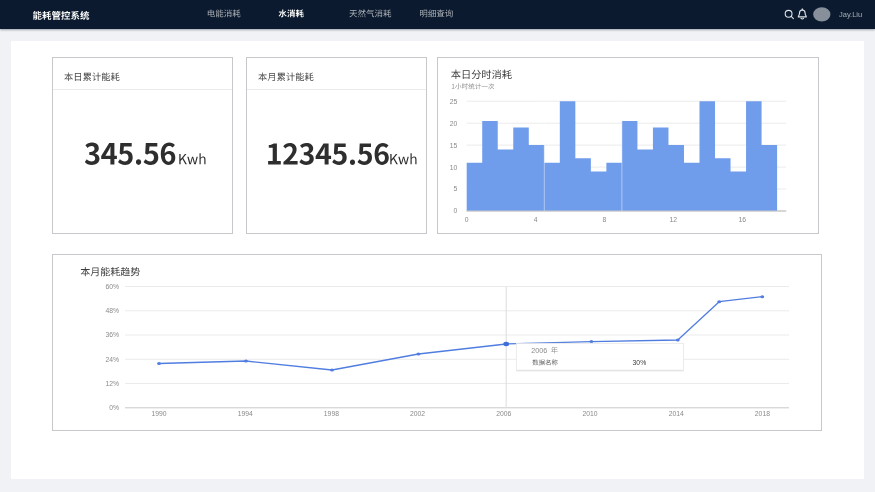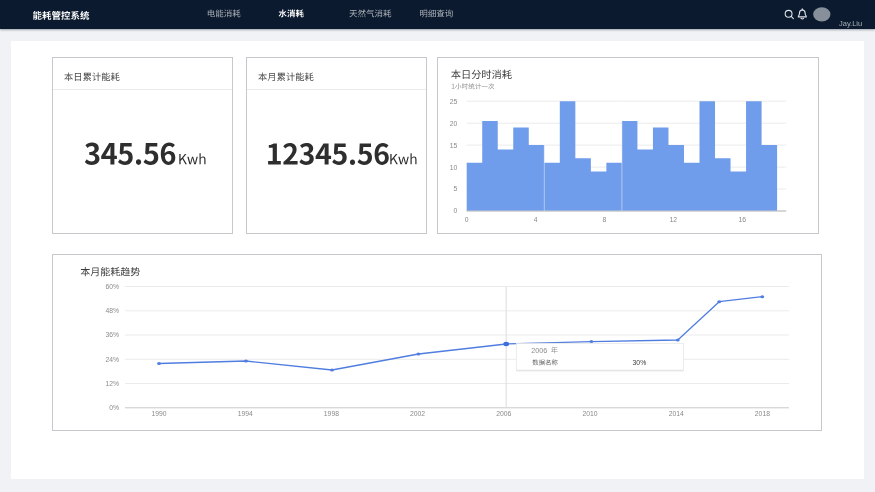--- a/index.html
+++ b/index.html
@@ -9,21 +9,21 @@
     <path d="M422.2 12.8V14.5H420.6V12.8ZM422.2 12.2H420.6V10.6H422.2ZM420 10V15.9H420.6V15.1H422.8V10ZM426.6 10.4V11.9H424.2V10.4ZM423.6 9.8V12.9C423.6 14.2 423.5 15.8 422 16.9C422.2 17 422.4 17.2 422.5 17.3C423.5 16.6 423.9 15.6 424.1 14.6H426.6V16.4C426.6 16.6 426.5 16.6 426.4 16.6C426.3 16.7 425.7 16.7 425.2 16.6C425.3 16.8 425.4 17.1 425.4 17.3C426.1 17.3 426.6 17.2 426.9 17.1C427.1 17 427.2 16.8 427.2 16.4V9.8ZM426.6 12.5V14H424.2C424.2 13.6 424.2 13.2 424.2 12.9V12.5Z M428.2 16.1 428.3 16.8C429.1 16.6 430.2 16.4 431.3 16.2L431.3 15.6C430.1 15.8 429 16 428.2 16.1ZM428.3 13C428.5 12.9 428.7 12.9 429.9 12.7C429.5 13.3 429.1 13.7 428.9 13.9C428.6 14.2 428.4 14.4 428.2 14.4C428.3 14.6 428.4 14.9 428.4 15C428.6 14.9 428.9 14.9 431.3 14.5C431.3 14.3 431.3 14.1 431.3 13.9L429.4 14.2C430.1 13.5 430.8 12.6 431.4 11.7L430.9 11.4C430.7 11.6 430.5 11.9 430.3 12.2L429 12.3C429.6 11.6 430.2 10.6 430.6 9.7L430 9.4C429.6 10.5 428.9 11.6 428.7 11.8C428.4 12.1 428.3 12.3 428.1 12.4C428.2 12.5 428.3 12.9 428.3 13ZM433.3 16H432.1V13.6H433.3ZM433.9 16V13.6H435.1V16ZM431.5 9.9V17.2H432.1V16.6H435.1V17.1H435.8V9.9ZM433.3 13H432.1V10.5H433.3ZM433.9 13V10.5H435.1V13Z M438.9 14.7H442.3V15.5H438.9ZM438.9 13.6H442.3V14.3H438.9ZM438.2 13.1V15.9H443V13.1ZM437 16.4V17H444.3V16.4ZM440.3 9.5V10.5H436.8V11.1H439.6C438.8 11.9 437.7 12.6 436.7 13C436.8 13.1 437 13.4 437.1 13.5C438.2 13 439.5 12.2 440.3 11.1V12.9H440.9V11.1C441.7 12.1 442.9 13 444.1 13.4C444.2 13.3 444.4 13 444.5 12.9C443.5 12.6 442.3 11.9 441.6 11.1H444.4V10.5H440.9V9.5Z M445.8 10C446.2 10.4 446.7 11 447 11.3L447.4 10.9C447.2 10.5 446.7 10 446.3 9.6ZM445.2 12.1V12.7H446.4V15.7C446.4 16 446.2 16.3 446 16.4C446.1 16.5 446.3 16.8 446.3 16.9C446.5 16.8 446.7 16.6 448.1 15.5C448.1 15.4 448 15.1 447.9 15L447 15.6V12.1ZM449.2 9.5C448.8 10.5 448.2 11.6 447.5 12.3C447.7 12.4 447.9 12.6 448.1 12.7C448.4 12.3 448.7 11.9 449 11.3H452.2C452.1 14.9 452 16.2 451.7 16.5C451.6 16.6 451.5 16.7 451.3 16.7C451.1 16.7 450.7 16.7 450.2 16.6C450.3 16.8 450.3 17.1 450.4 17.2C450.8 17.2 451.3 17.3 451.6 17.2C451.9 17.2 452.1 17.1 452.3 16.9C452.6 16.5 452.7 15.1 452.8 11.1C452.8 11 452.8 10.7 452.8 10.7H449.3C449.5 10.4 449.7 10 449.8 9.6ZM450.6 14.1V15H449.1V14.1ZM450.6 13.6H449.1V12.7H450.6ZM448.5 12.2V16.1H449.1V15.6H451.1V12.2Z" fill="#ffffff" fill-opacity="0.68"></path>
     <g stroke="#dfe3e8" stroke-width="1.1" fill="none" stroke-linecap="round">
       <circle cx="788.6" cy="13.8" r="3.4"></circle>
       <line x1="791.2" y1="16.4" x2="793.4" y2="18.6"></line>
       <path d="M798.4 16.9 L798.4 16.1 Q799.5 15.2 799.5 13.1 Q799.5 10.4 802.3 9.9 Q805.1 10.4 805.1 13.1 Q805.1 15.2 806.2 16.1 L806.2 16.9 Z"></path>
       <path d="M801 18.4 Q802.3 19.5 803.6 18.4"></path>
       <line x1="802.3" y1="8.8" x2="802.3" y2="9.7"></line>
     </g>
     <ellipse cx="821.8" cy="14.4" rx="8.6" ry="7.2" fill="#87909a"></ellipse>
   </svg>
-<div class="abs" style="left:839px;top:19px;font-size:7.5px;color:#a7afb9;">Jay.Liu</div>
+<div class="abs" style="left:839px;top:10px;font-size:7.5px;color:#a7afb9;">Jay.Liu</div>
 <div class="abs" style="left:10.5px;top:40.5px;width:853px;height:438.5px;background:#fff;"></div>
 <div class="abs" style="left:52px;top:56.5px;width:181px;height:177px;background:#fff;border:1px solid #c6c8cb;box-sizing:border-box;"></div>
 <div class="abs" style="left:245.5px;top:56.5px;width:181.5px;height:177px;background:#fff;border:1px solid #c6c8cb;box-sizing:border-box;"></div>
 <div class="abs" style="left:436.8px;top:56.5px;width:382.5px;height:177px;background:#fff;border:1px solid #c6c8cb;box-sizing:border-box;"></div>
 <div class="abs" style="left:52px;top:254px;width:770px;height:176.5px;background:#fff;border:1px solid #c6c8cb;box-sizing:border-box;"></div>
 <svg class="abs" style="left:52px;top:56.5px" width="181" height="177" viewBox="0 0 181 177">
     <path d="M16.3 15.5V17.5H12.6V18.2H15.4C14.7 19.7 13.6 21.2 12.3 22C12.5 22.1 12.7 22.4 12.9 22.6C14.2 21.6 15.4 20 16.1 18.2H16.3V21.6H14.1V22.3H16.3V24H17V22.3H19.2V21.6H17V18.2H17.1C17.8 20 19 21.7 20.4 22.5C20.6 22.4 20.8 22.1 21 21.9C19.7 21.2 18.5 19.7 17.8 18.2H20.7V17.5H17V15.5Z M23.7 20H28.3V22.6H23.7ZM23.7 19.3V16.8H28.3V19.3ZM22.9 16.1V23.9H23.7V23.3H28.3V23.9H29V16.1Z M36.4 22.5C37.2 22.9 38.2 23.5 38.7 23.9L39.2 23.5C38.7 23.1 37.7 22.5 36.9 22.1ZM33.2 22.1C32.7 22.6 31.8 23.1 31.1 23.4C31.2 23.5 31.5 23.7 31.6 23.9C32.3 23.5 33.3 22.9 33.9 22.4ZM32.6 17.7H34.9V18.4H32.6ZM35.6 17.7H38V18.4H35.6ZM32.6 16.4H34.9V17.1H32.6ZM35.6 16.4H38V17.1H35.6ZM32.2 20.6C32.4 20.5 32.6 20.4 34.4 20.3C33.7 20.7 33 20.9 32.7 21C32.2 21.2 31.8 21.3 31.5 21.3C31.6 21.5 31.7 21.8 31.7 22C32 21.9 32.3 21.8 34.9 21.7V23.3C34.9 23.4 34.9 23.4 34.8 23.4C34.6 23.4 34.2 23.4 33.7 23.4C33.8 23.6 33.9 23.8 34 24C34.6 24 35 24 35.3 23.9C35.6 23.8 35.6 23.7 35.6 23.3V21.7L38 21.6C38.2 21.8 38.4 22 38.5 22.1L39.1 21.7C38.7 21.2 37.9 20.5 37.3 20L36.8 20.4C37 20.6 37.3 20.8 37.5 21L33.7 21.2C34.9 20.8 36 20.2 37.2 19.5L36.7 19.1C36.3 19.3 35.9 19.6 35.6 19.7L33.5 19.8C34 19.6 34.4 19.3 34.9 19H38.7V15.8H31.9V19H33.9C33.4 19.3 32.8 19.6 32.6 19.7C32.4 19.8 32.2 19.9 32 19.9C32.1 20.1 32.2 20.4 32.2 20.6Z M41.2 16.1C41.7 16.5 42.3 17.2 42.6 17.6L43.1 17C42.8 16.7 42.1 16.1 41.6 15.6ZM40.3 18.4V19.1H41.8V22.4C41.8 22.8 41.5 23.1 41.3 23.2C41.5 23.4 41.7 23.7 41.7 23.9C41.9 23.7 42.1 23.5 43.9 22.2C43.8 22.1 43.7 21.8 43.7 21.6L42.5 22.4V18.4ZM45.7 15.5V18.6H43.4V19.3H45.7V24H46.5V19.3H48.8V18.6H46.5V15.5Z M52.8 19.4V20.2H50.8V19.4ZM50.1 18.8V24H50.8V22.1H52.8V23.2C52.8 23.3 52.7 23.4 52.6 23.4C52.5 23.4 52.1 23.4 51.6 23.4C51.7 23.6 51.8 23.8 51.9 24C52.5 24 52.9 24 53.1 23.9C53.4 23.8 53.5 23.6 53.5 23.2V18.8ZM50.8 20.7H52.8V21.6H50.8ZM57.2 16.2C56.6 16.5 55.8 16.8 55 17.1V15.5H54.3V18.6C54.3 19.4 54.6 19.6 55.4 19.6C55.6 19.6 56.8 19.6 57 19.6C57.8 19.6 58 19.3 58.1 18.1C57.9 18.1 57.6 18 57.5 17.9C57.4 18.8 57.3 18.9 57 18.9C56.7 18.9 55.7 18.9 55.5 18.9C55.1 18.9 55 18.9 55 18.6V17.6C55.9 17.4 56.9 17 57.6 16.7ZM57.3 20.3C56.8 20.7 55.9 21 55 21.3V19.8H54.3V23C54.3 23.8 54.6 24 55.5 24C55.7 24 56.9 24 57.1 24C57.9 24 58.1 23.6 58.2 22.4C58 22.3 57.7 22.2 57.5 22.1C57.5 23.2 57.4 23.3 57 23.3C56.8 23.3 55.7 23.3 55.5 23.3C55.1 23.3 55 23.3 55 23V21.9C56 21.6 57 21.3 57.7 20.9ZM50 18.2C50.2 18.1 50.5 18 53.1 17.9C53.1 18 53.2 18.2 53.3 18.3L53.9 18.1C53.7 17.5 53.2 16.7 52.7 16L52.1 16.3C52.3 16.6 52.6 17 52.8 17.3L50.7 17.4C51.1 16.9 51.5 16.3 51.9 15.7L51.1 15.5C50.8 16.2 50.3 16.9 50.2 17.1C50 17.3 49.9 17.5 49.7 17.5C49.8 17.7 49.9 18 50 18.2Z M60.5 15.5V16.5H59.1V17.1H60.5V18H59.3V18.6H60.5V19.6H58.9V20.2H60.3C59.9 21 59.3 21.8 58.8 22.3C58.9 22.5 59.1 22.7 59.2 22.9C59.6 22.5 60.1 21.7 60.5 20.9V24H61.2V20.9C61.5 21.4 61.9 22 62.1 22.3L62.6 21.7C62.4 21.5 61.7 20.6 61.3 20.2H62.6V19.6H61.2V18.6H62.3V18H61.2V17.1H62.4V16.5H61.2V15.5ZM66.3 15.5C65.5 16.1 64 16.6 62.7 17C62.8 17.2 62.9 17.4 62.9 17.5C63.4 17.4 63.8 17.3 64.3 17.1V18.5L62.8 18.7L62.9 19.3L64.3 19.1V20.6L62.6 20.8L62.7 21.5L64.3 21.2V22.8C64.3 23.7 64.5 23.9 65.3 23.9C65.5 23.9 66.4 23.9 66.5 23.9C67.3 23.9 67.4 23.5 67.5 22.2C67.3 22.2 67 22.1 66.9 21.9C66.9 23 66.8 23.3 66.5 23.3C66.3 23.3 65.5 23.3 65.4 23.3C65.1 23.3 65 23.2 65 22.8V21.1L67.4 20.7L67.4 20.1L65 20.5V19L67.1 18.7L67 18.1L65 18.4V16.9C65.7 16.6 66.3 16.3 66.9 16Z" fill="#4a4a4a"></path>
     <path d="M39.9 107.9C44 107.9 47.5 105.6 47.5 101.7C47.5 98.9 45.6 97.1 43.2 96.4V96.2C45.5 95.3 46.8 93.7 46.8 91.3C46.8 87.7 44 85.6 39.8 85.6C37.3 85.6 35.2 86.6 33.4 88.2L35.6 90.9C36.8 89.7 38.1 89 39.6 89C41.5 89 42.5 90 42.5 91.7C42.5 93.6 41.2 94.9 37.3 94.9V98C41.9 98 43.2 99.3 43.2 101.4C43.2 103.4 41.7 104.4 39.5 104.4C37.6 104.4 36 103.5 34.8 102.2L32.8 104.9C34.3 106.6 36.6 107.9 39.9 107.9Z M58.4 107.5H62.4V101.9H64.9V98.7H62.4V86H57.2L49.2 99V101.9H58.4ZM58.4 98.7H53.4L56.7 93.3C57.3 92.2 57.9 91 58.4 89.8H58.6C58.5 91.1 58.4 93.1 58.4 94.3Z M73.3 107.9C77.2 107.9 80.7 105.2 80.7 100.4C80.7 95.7 77.7 93.6 74.1 93.6C73.1 93.6 72.4 93.8 71.5 94.2L71.9 89.6H79.7V86H68.3L67.7 96.5L69.6 97.7C70.9 96.9 71.6 96.6 72.8 96.6C75 96.6 76.5 98 76.5 100.5C76.5 103 74.9 104.4 72.7 104.4C70.7 104.4 69.2 103.4 67.9 102.3L66 105C67.6 106.6 69.8 107.9 73.3 107.9Z M86.6 107.9C88.1 107.9 89.2 106.7 89.2 105.1C89.2 103.5 88.1 102.3 86.6 102.3C85 102.3 83.9 103.5 83.9 105.1C83.9 106.7 85 107.9 86.6 107.9Z M98.8 107.9C102.7 107.9 106.3 105.2 106.3 100.4C106.3 95.7 103.3 93.6 99.7 93.6C98.7 93.6 97.9 93.8 97.1 94.2L97.5 89.6H105.3V86H93.8L93.2 96.5L95.2 97.7C96.4 96.9 97.1 96.6 98.4 96.6C100.5 96.6 102 98 102 100.5C102 103 100.4 104.4 98.2 104.4C96.2 104.4 94.7 103.4 93.5 102.3L91.5 105C93.1 106.6 95.4 107.9 98.8 107.9Z M116.5 107.9C120.2 107.9 123.3 105.1 123.3 100.7C123.3 96.1 120.7 94 117.1 94C115.7 94 113.9 94.8 112.7 96.2C112.9 90.9 114.9 89.1 117.4 89.1C118.6 89.1 119.9 89.8 120.7 90.6L122.9 88.1C121.7 86.7 119.7 85.6 117.1 85.6C112.8 85.6 108.8 89.1 108.8 97.1C108.8 104.6 112.5 107.9 116.5 107.9ZM112.8 99.3C113.9 97.6 115.2 97 116.3 97C118.2 97 119.4 98.2 119.4 100.7C119.4 103.3 118.1 104.7 116.4 104.7C114.6 104.7 113.2 103.2 112.8 99.3Z" fill="#2e2e2e"></path>
     <path d="M127.3 107.3H128.6V104.1L130.4 102L133.4 107.3H134.9L131.2 100.9L134.4 97H132.9L128.6 102.2H128.6V97H127.3Z M137.4 107.3H138.9L140 103.2C140.2 102.5 140.3 101.8 140.5 101H140.6C140.8 101.8 140.9 102.5 141.1 103.2L142.2 107.3H143.8L145.8 99.7H144.6L143.5 104.1C143.3 104.8 143.2 105.5 143 106.2H142.9C142.8 105.5 142.6 104.8 142.4 104.1L141.2 99.7H140L138.8 104.1C138.6 104.8 138.4 105.5 138.3 106.2H138.2C138.1 105.5 137.9 104.8 137.8 104.1L136.6 99.7H135.3Z M147.5 107.3H148.7V101.8C149.5 101 150 100.6 150.8 100.6C151.8 100.6 152.3 101.2 152.3 102.7V107.3H153.5V102.5C153.5 100.6 152.8 99.5 151.2 99.5C150.2 99.5 149.4 100.1 148.7 100.8L148.7 99.2V96.2H147.5Z" fill="#2e2e2e"></path>
   </svg>

